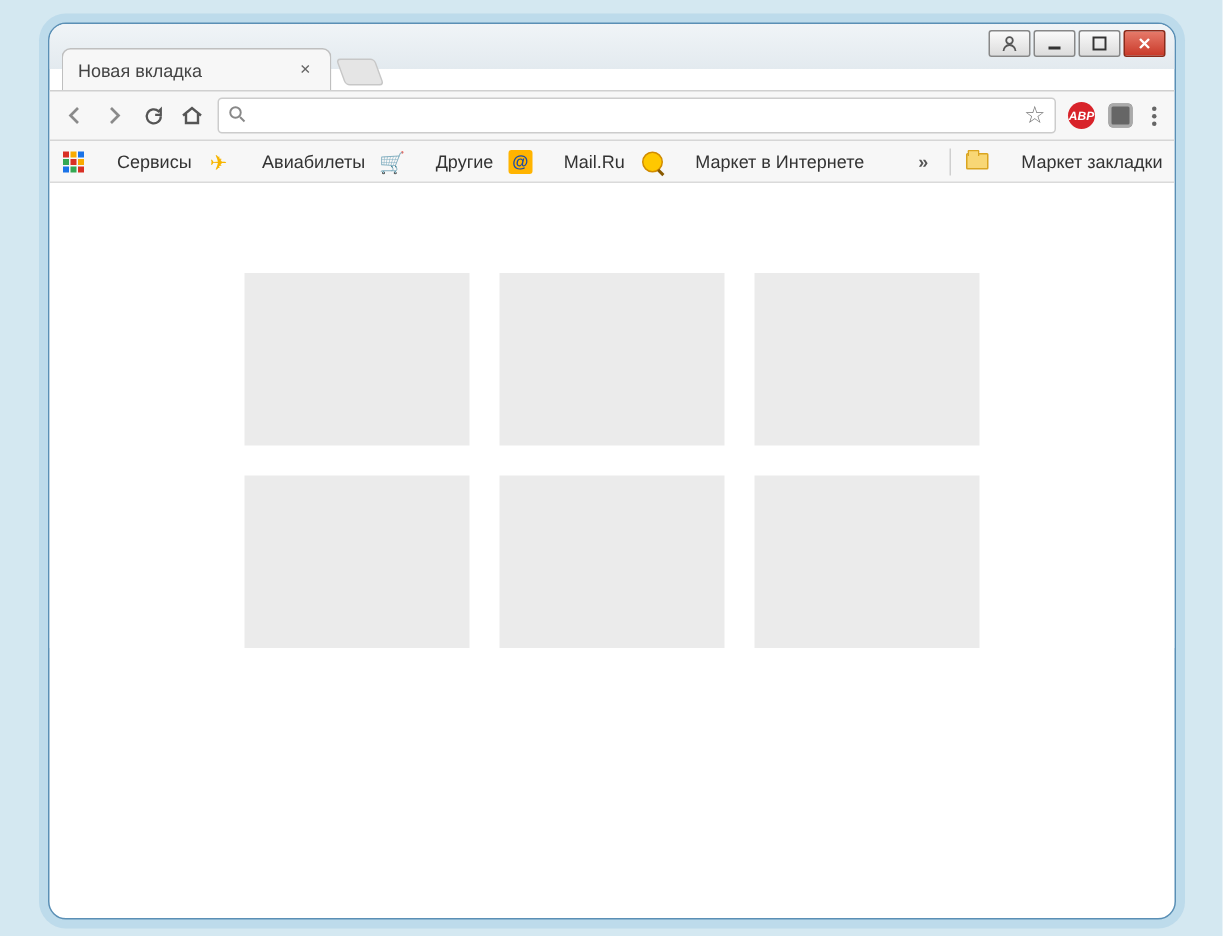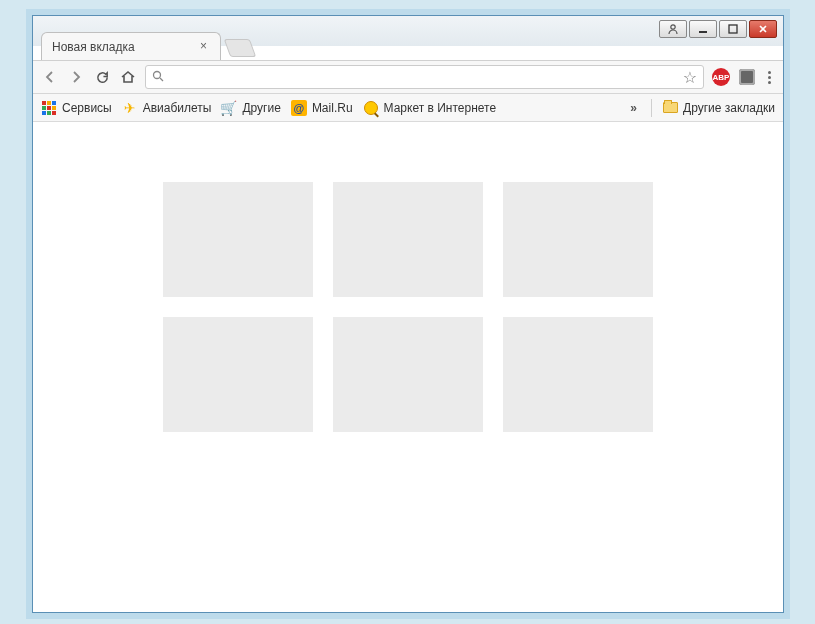--- a/index.html
+++ b/index.html
@@ -4,21 +4,21 @@
 <style>
 * { margin: 0; padding: 0; box-sizing: border-box; font-family: "Segoe UI", Tahoma, Arial, sans-serif; }
 body { width: 815px; height: 624px; background: #d4e8f1; position: relative; }
 
 .window {
   position: absolute;
   left: 32px; top: 15px;
   width: 752px; height: 598px;
   background: #fff;
   border: 1px solid #5a8fb5;
-  border-radius: 0;
+  border-radius: 12px;
   box-shadow: 0 0 0 6px rgba(120,180,220,0.25);
   overflow: hidden;
 }
 
 .titlebar {
   height: 30px;
   background: linear-gradient(to bottom, #f0f4f7, #e3eaef);
   position: relative;
   display: flex;
   justify-content: flex-end;
@@ -110,37 +110,37 @@
   gap: 6px;
 }
 .omnibox input {
   flex: 1;
   border: none; outline: none;
   font-size: 13px;
   height: 20px;
 }
 .omnibox .search-glyph { color: #888; font-size: 12px; }
 .ext-icon { width: 18px; height: 18px; display: flex; align-items: center; justify-content: center; cursor: pointer; }
-.abp { background:#d8232a; border-radius:50%; width:18px; height:18px; color:#fff; font-size:8px; font-weight:bold; display:flex; align-items:center; justify-content:center; }
+.abp { background:#d8232a; border-radius:50%; width:18px; height:18px; color:#fff; font-size:8px; font-weight:bold; display:flex; align-items:center; justify-content:center;font-style:italic; }
 .evernote { width:16px; height:16px; border-radius:3px; background:#666; box-shadow: inset 0 0 0 2px #aaa; }
 .menu-dots { display:flex; flex-direction:column; gap:2px; padding:0 4px; cursor:pointer; }
 .menu-dots span { width:3px; height:3px; background:#666; border-radius:50%; }
 
 .bookmarks {
   height: 28px;
   background: #f7f7f7;
   border-bottom: 1px solid #dadada;
   display: flex;
   align-items: center;
   padding: 0 8px;
   font-size: 12px;
   color: #333;
   gap: 10px;
 }
-.bm-item { display:flex; align-items:center; gap:5px; cursor:pointer; white-space:nowrap; }
+.bm-item { display:flex; align-items:center; gap:21px; cursor:pointer; white-space:nowrap; }
 .bm-spacer { flex:1; }
 .bm-sep { width:1px; height:18px; background:#cfcfcf; }
 .bm-overflow { color:#555; font-weight:bold; cursor:pointer; padding:0 4px; }
 
 .bm-icon { width:16px; height:16px; display:flex; align-items:center; justify-content:center; }
 .apps-icon { display:grid; grid-template-columns:repeat(3,4px); grid-template-rows:repeat(3,4px); gap:1px; }
 .apps-icon span:nth-child(1){background:#d93025;} .apps-icon span:nth-child(2){background:#f9ab00;}
 .apps-icon span:nth-child(3){background:#1a73e8;} .apps-icon span:nth-child(4){background:#34a853;}
 .apps-icon span:nth-child(5){background:#d93025;} .apps-icon span:nth-child(6){background:#f9ab00;}
 .apps-icon span:nth-child(7){background:#1a73e8;} .apps-icon span:nth-child(8){background:#34a853;}
@@ -290,21 +290,21 @@
         </div>
       <span>Маркет в Интернете</span>
     </div>
     <div class="bm-spacer"></div>
     <div class="bm-overflow">»</div>
     <div class="bm-sep"></div>
     <div class="bm-item">
       <div class="bm-icon">
           <div class="folder-icon"></div>
         </div>
-      <span>Другие закладки</span>
+      <span>Маркет закладки</span>
     </div>
   </div>
 
   <div class="content">
     <div class="tiles">
       <div class="tile"></div>
       <div class="tile"></div>
       <div class="tile"></div>
       <div class="tile"></div>
       <div class="tile"></div>

